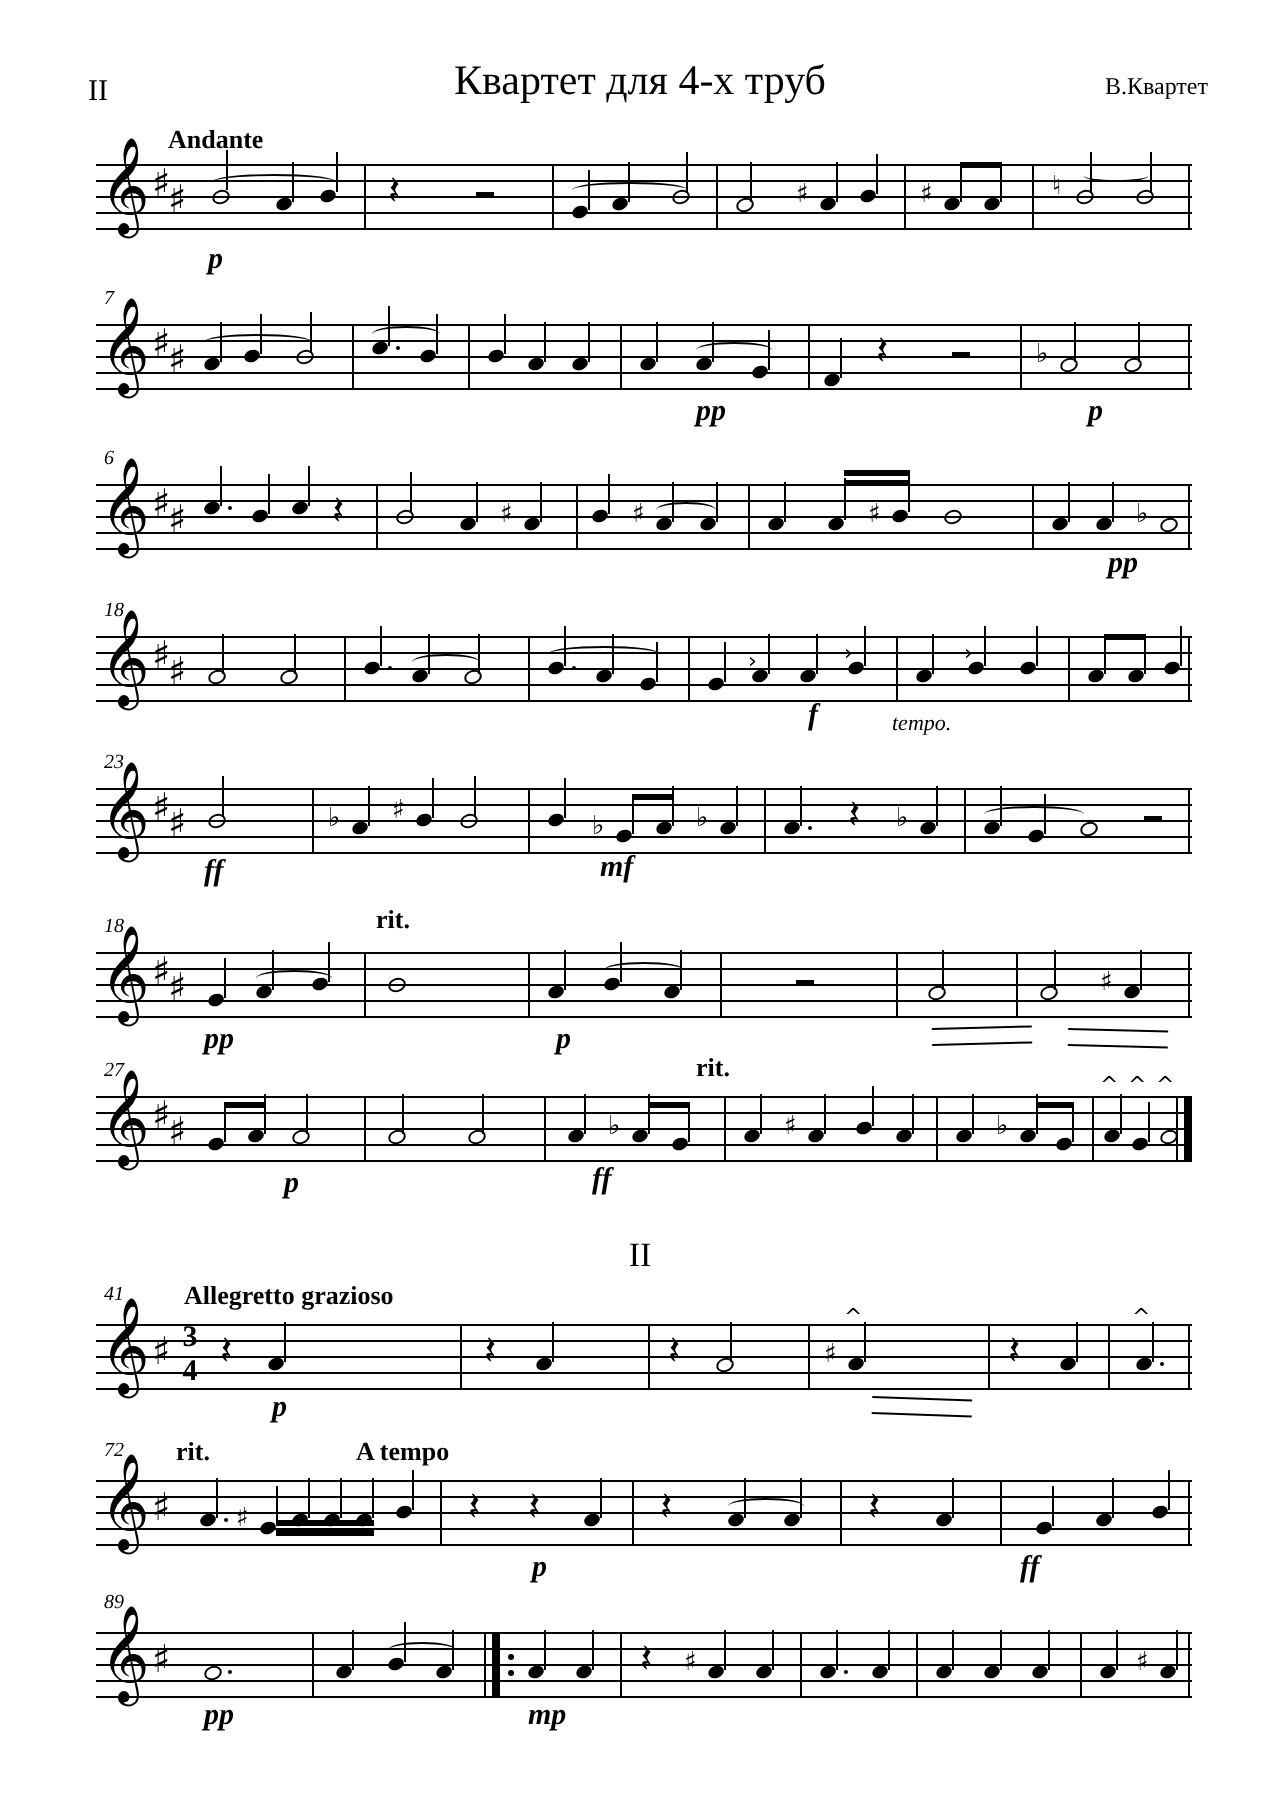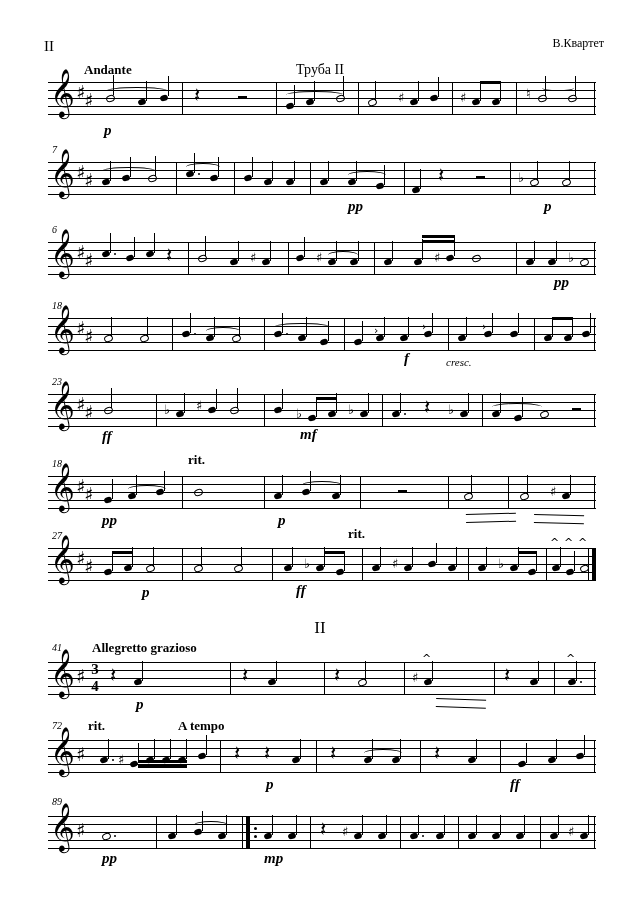--- a/index.html
+++ b/index.html
@@ -223,22 +223,22 @@
     border-radius: 50%;
     background: #000;
   }
 </style>
 </head>
 <body>
 
 <div class="page">
 
   <div class="movement-number">II</div>
+  <div class="title">Квартет для 4-х труб</div>
   <div class="composer">В.Квартет</div>
-  <div class="instrument">Труба II</div>
 
   <div class="system" style="top:82px;">
     <div class="tempo" style="left:36px; top:-20px;">Andante</div>
     <div class="staff">
       <div class="line l0"></div>
         <div class="line l1"></div>
         <div class="line l2"></div>
         <div class="line l3"></div>
         <div class="line l4"></div>
     </div>
@@ -465,21 +465,21 @@
     <div class="barline" style="left:486px;"></div>
     <div class="nh" style="left:496px; top:17px;"></div>
     <div class="stem" style="left:504px; top:-1px; height:20px;"></div>
     <div class="nh" style="left:516px; top:17px;"></div>
     <div class="stem" style="left:524px; top:-1px; height:20px;"></div>
     <div class="beam" style="left:504px; top:-1px; width:21px;"></div>
     <div class="nh" style="left:534px; top:13px;"></div>
     <div class="stem" style="left:542px; top:-5px; height:20px;"></div>
     <div class="barline" style="left:546px;"></div>
     <div class="dyn" style="left:356px; top:32px;">f</div>
-    <div class="expr" style="left:398px; top:38px;">cresc.</div>
+    <div class="expr" style="left:398px; top:38px;">tempo.</div>
   </div>
 
   <div class="system" style="top:394px;">
     <div class="measure-number" style="left:4px; top:-18px;">23</div>
     <div class="staff">
       <div class="line l0"></div>
         <div class="line l1"></div>
         <div class="line l2"></div>
         <div class="line l3"></div>
         <div class="line l4"></div>

